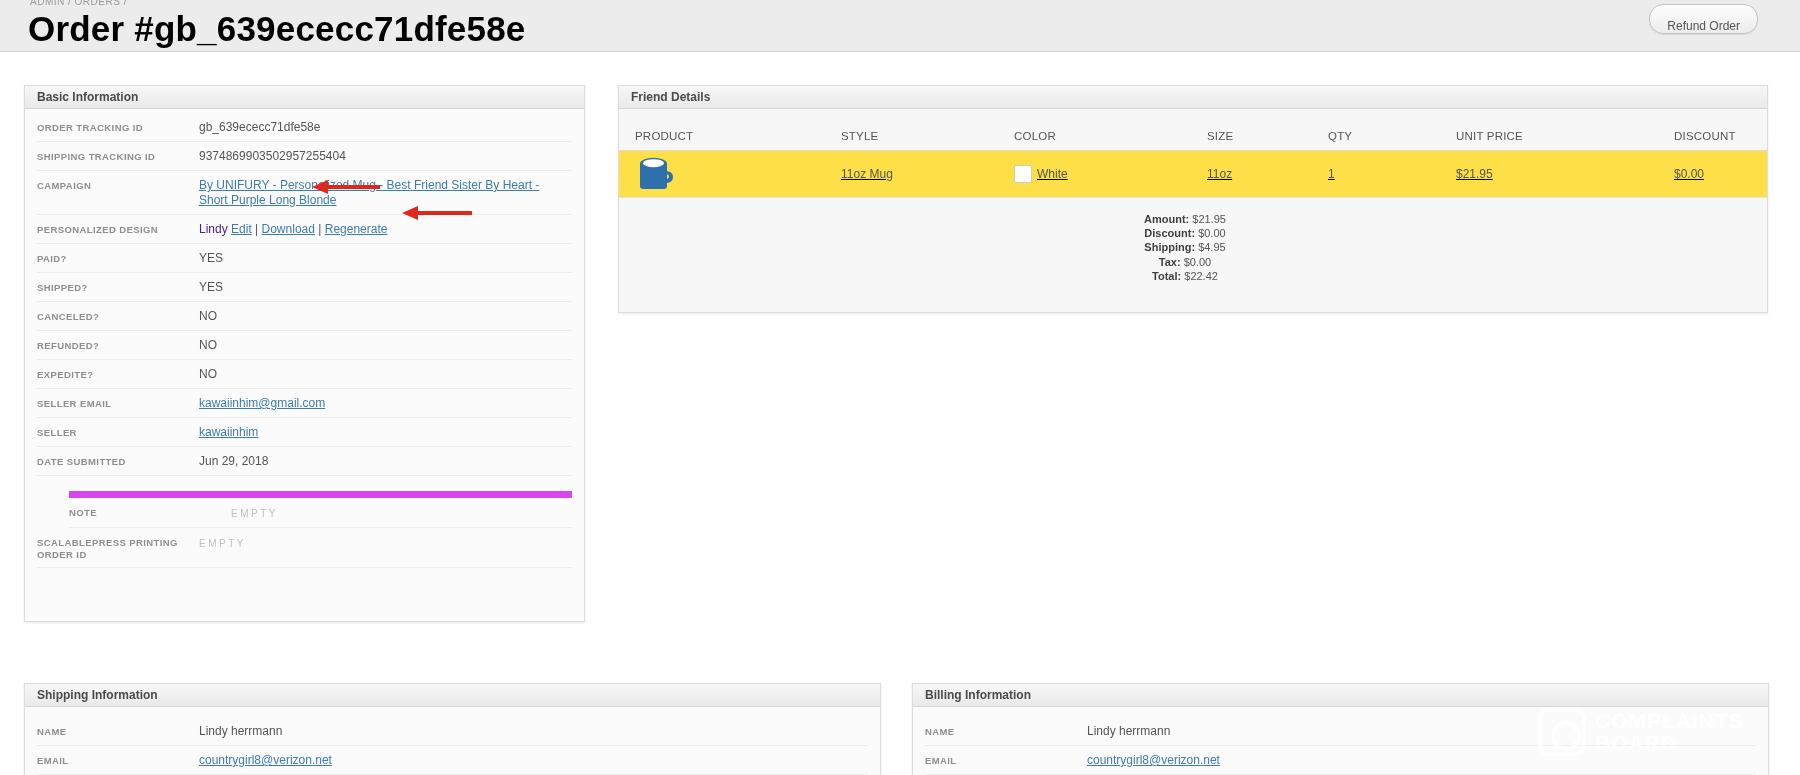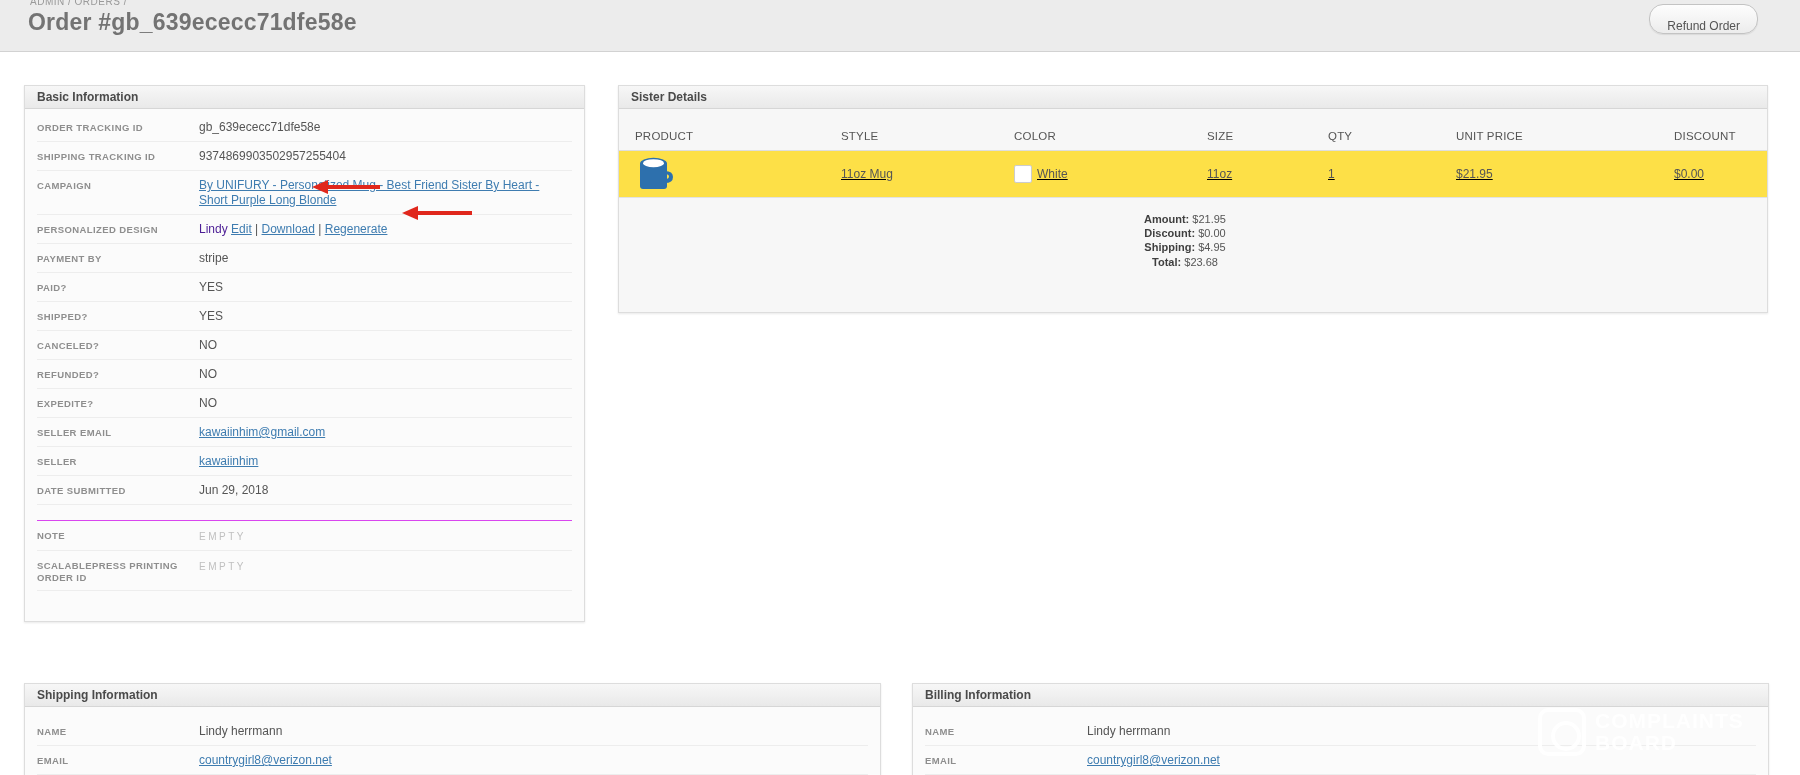--- a/index.html
+++ b/index.html
@@ -5,22 +5,22 @@
   * { margin:0; padding:0; box-sizing:border-box; }
   html,body { width:1800px; height:775px; overflow:hidden;
     font-family:"Liberation Sans", sans-serif; background:#ffffff; }
 
   
   .topbar { position:absolute; left:0; top:0; width:1800px; height:52px;
     background:#ececec; border-bottom:1px solid #d2d2d2; }
   .breadcrumb { position:absolute; left:30px; top:-4px; font-size:10px; color:#9a9a9a;
     letter-spacing:.5px; white-space:nowrap; }
   .breadcrumb a { color:#9a9a9a; text-decoration:none; }
-  .page-title { position:absolute; left:28px; top:9px; font-size:23px; font-weight:bold;
-    color:#737373; letter-spacing:.2px; }
+  .page-title { position:absolute; left:28px; top:9px; font-size:35px; font-weight:bold;
+    color:#000000; letter-spacing:.2px; }
   .refund-btn { position:absolute; right:42px; top:4px; height:27px; padding:14px 17px;
     background:linear-gradient(#fdfdfd,#ececec); border:1px solid #c3c3c3;
     border-radius:14px; font-size:12px; color:#555; font-family:inherit;
     box-shadow:0 1px 1px rgba(0,0,0,.08); cursor:pointer; }
 
   
   .panel { position:absolute; background:#fbfbfb; border:1px solid #dddddd;
     box-shadow:0 1px 2px rgba(0,0,0,.09); }
   .panel-header { height:23px; line-height:22px; padding:0 12px;
     background:linear-gradient(#f7f7f7,#e9e9e9); border-bottom:1px solid #d6d6d6;
@@ -29,21 +29,21 @@
   
   .rows { padding:4px 12px 0 12px; }
   .irow { display:flex; align-items:flex-start; padding:7px 0 6px 0;
     border-bottom:1px solid #ededed; min-height:26px; }
   .irow:last-child { border-bottom:1px solid #ededed; }
   .irow .lbl { width:162px; flex:0 0 162px; font-size:9.5px; font-weight:bold;
     color:#8e8e8e; letter-spacing:.4px; padding-top:2px; line-height:12px; }
   .irow .val { font-size:12px; color:#555; line-height:15px; max-width:352px; }
   .irow .val a, .links a { color:#3e7cb0; text-decoration:underline; }
   .val.empty { color:#c0c0c0; letter-spacing:2.5px; font-size:10px; padding-top:1px; }
-  .row-gap { margin-top:15px; border-top:1px solid #d946ef; }
+  .row-gap { margin-top:15px; border-top:7px solid #d946ef;margin-left:32px; }
   .bold-name { font-weight:normal; color:#4c1d95; }
   .sep { color:#555; }
 
   
   .od-body { padding:12px 0 0 0; }
   .od-hrow, .od-irow { display:flex; align-items:center; padding:0 16px;gap:28px; }
   .od-hrow { height:30px; border-bottom:1px solid #dedede; }
   .od-hrow .th { font-size:11.5px; color:#555; letter-spacing:.2px; }
   .od-irow { height:47px; background:#fde047; border-bottom:1px solid #e2e2e2;text-decoration:underline; }
   .c-product { width:178px; flex:0 0 178px; }
@@ -111,24 +111,20 @@
       <div class="val links">
         <span class="bold-name">Lindy</span>
         <a href="#">Edit</a>
         <span class="sep">|</span>
         <a href="#">Download</a>
         <span class="sep">|</span>
         <a href="#">Regenerate</a>
       </div>
     </div>
     <div class="irow">
-      <div class="lbl">PAYMENT BY</div>
-      <div class="val">stripe</div>
-    </div>
-    <div class="irow">
       <div class="lbl">PAID?</div>
       <div class="val">YES</div>
     </div>
     <div class="irow">
       <div class="lbl">SHIPPED?</div>
       <div class="val">YES</div>
     </div>
     <div class="irow">
       <div class="lbl">CANCELED?</div>
       <div class="val">NO</div>
@@ -158,21 +154,21 @@
       <div class="val empty">EMPTY</div>
     </div>
     <div class="irow">
       <div class="lbl">SCALABLEPRESS PRINTING ORDER ID</div>
       <div class="val empty">EMPTY</div>
     </div>
   </div>
 </div>
 
 <div class="panel" style="left:618px; top:85px; width:1150px; height:228px; background:#f7f7f7;">
-  <div class="panel-header">Sister Details</div>
+  <div class="panel-header">Friend Details</div>
   <div class="od-body">
     <div class="od-hrow">
       <div class="th c-product">PRODUCT</div>
       <div class="th c-style">STYLE</div>
       <div class="th c-color">COLOR</div>
       <div class="th c-size">SIZE</div>
       <div class="th c-qty">QTY</div>
       <div class="th c-unit">UNIT PRICE</div>
       <div class="th c-disc">DISCOUNT</div>
       <div class="th c-edit"></div>
@@ -210,22 +206,26 @@
       </div>
       <div class="tot-line">
         <span class="tl">Discount:</span>
         <span>$0.00</span>
       </div>
       <div class="tot-line">
         <span class="tl">Shipping:</span>
         <span>$4.95</span>
       </div>
       <div class="tot-line">
+        <span class="tl">Tax:</span>
+        <span>$0.00</span>
+      </div>
+      <div class="tot-line">
         <span class="tl">Total:</span>
-        <span>$23.68</span>
+        <span>$22.42</span>
       </div>
     </div>
   </div>
 </div>
 
 <div class="panel" style="left:24px; top:683px; width:857px; height:160px;">
   <div class="panel-header">Shipping Information</div>
   <div class="rows">
     <div class="irow" style="margin-top:6px;">
       <div class="lbl">NAME</div>

